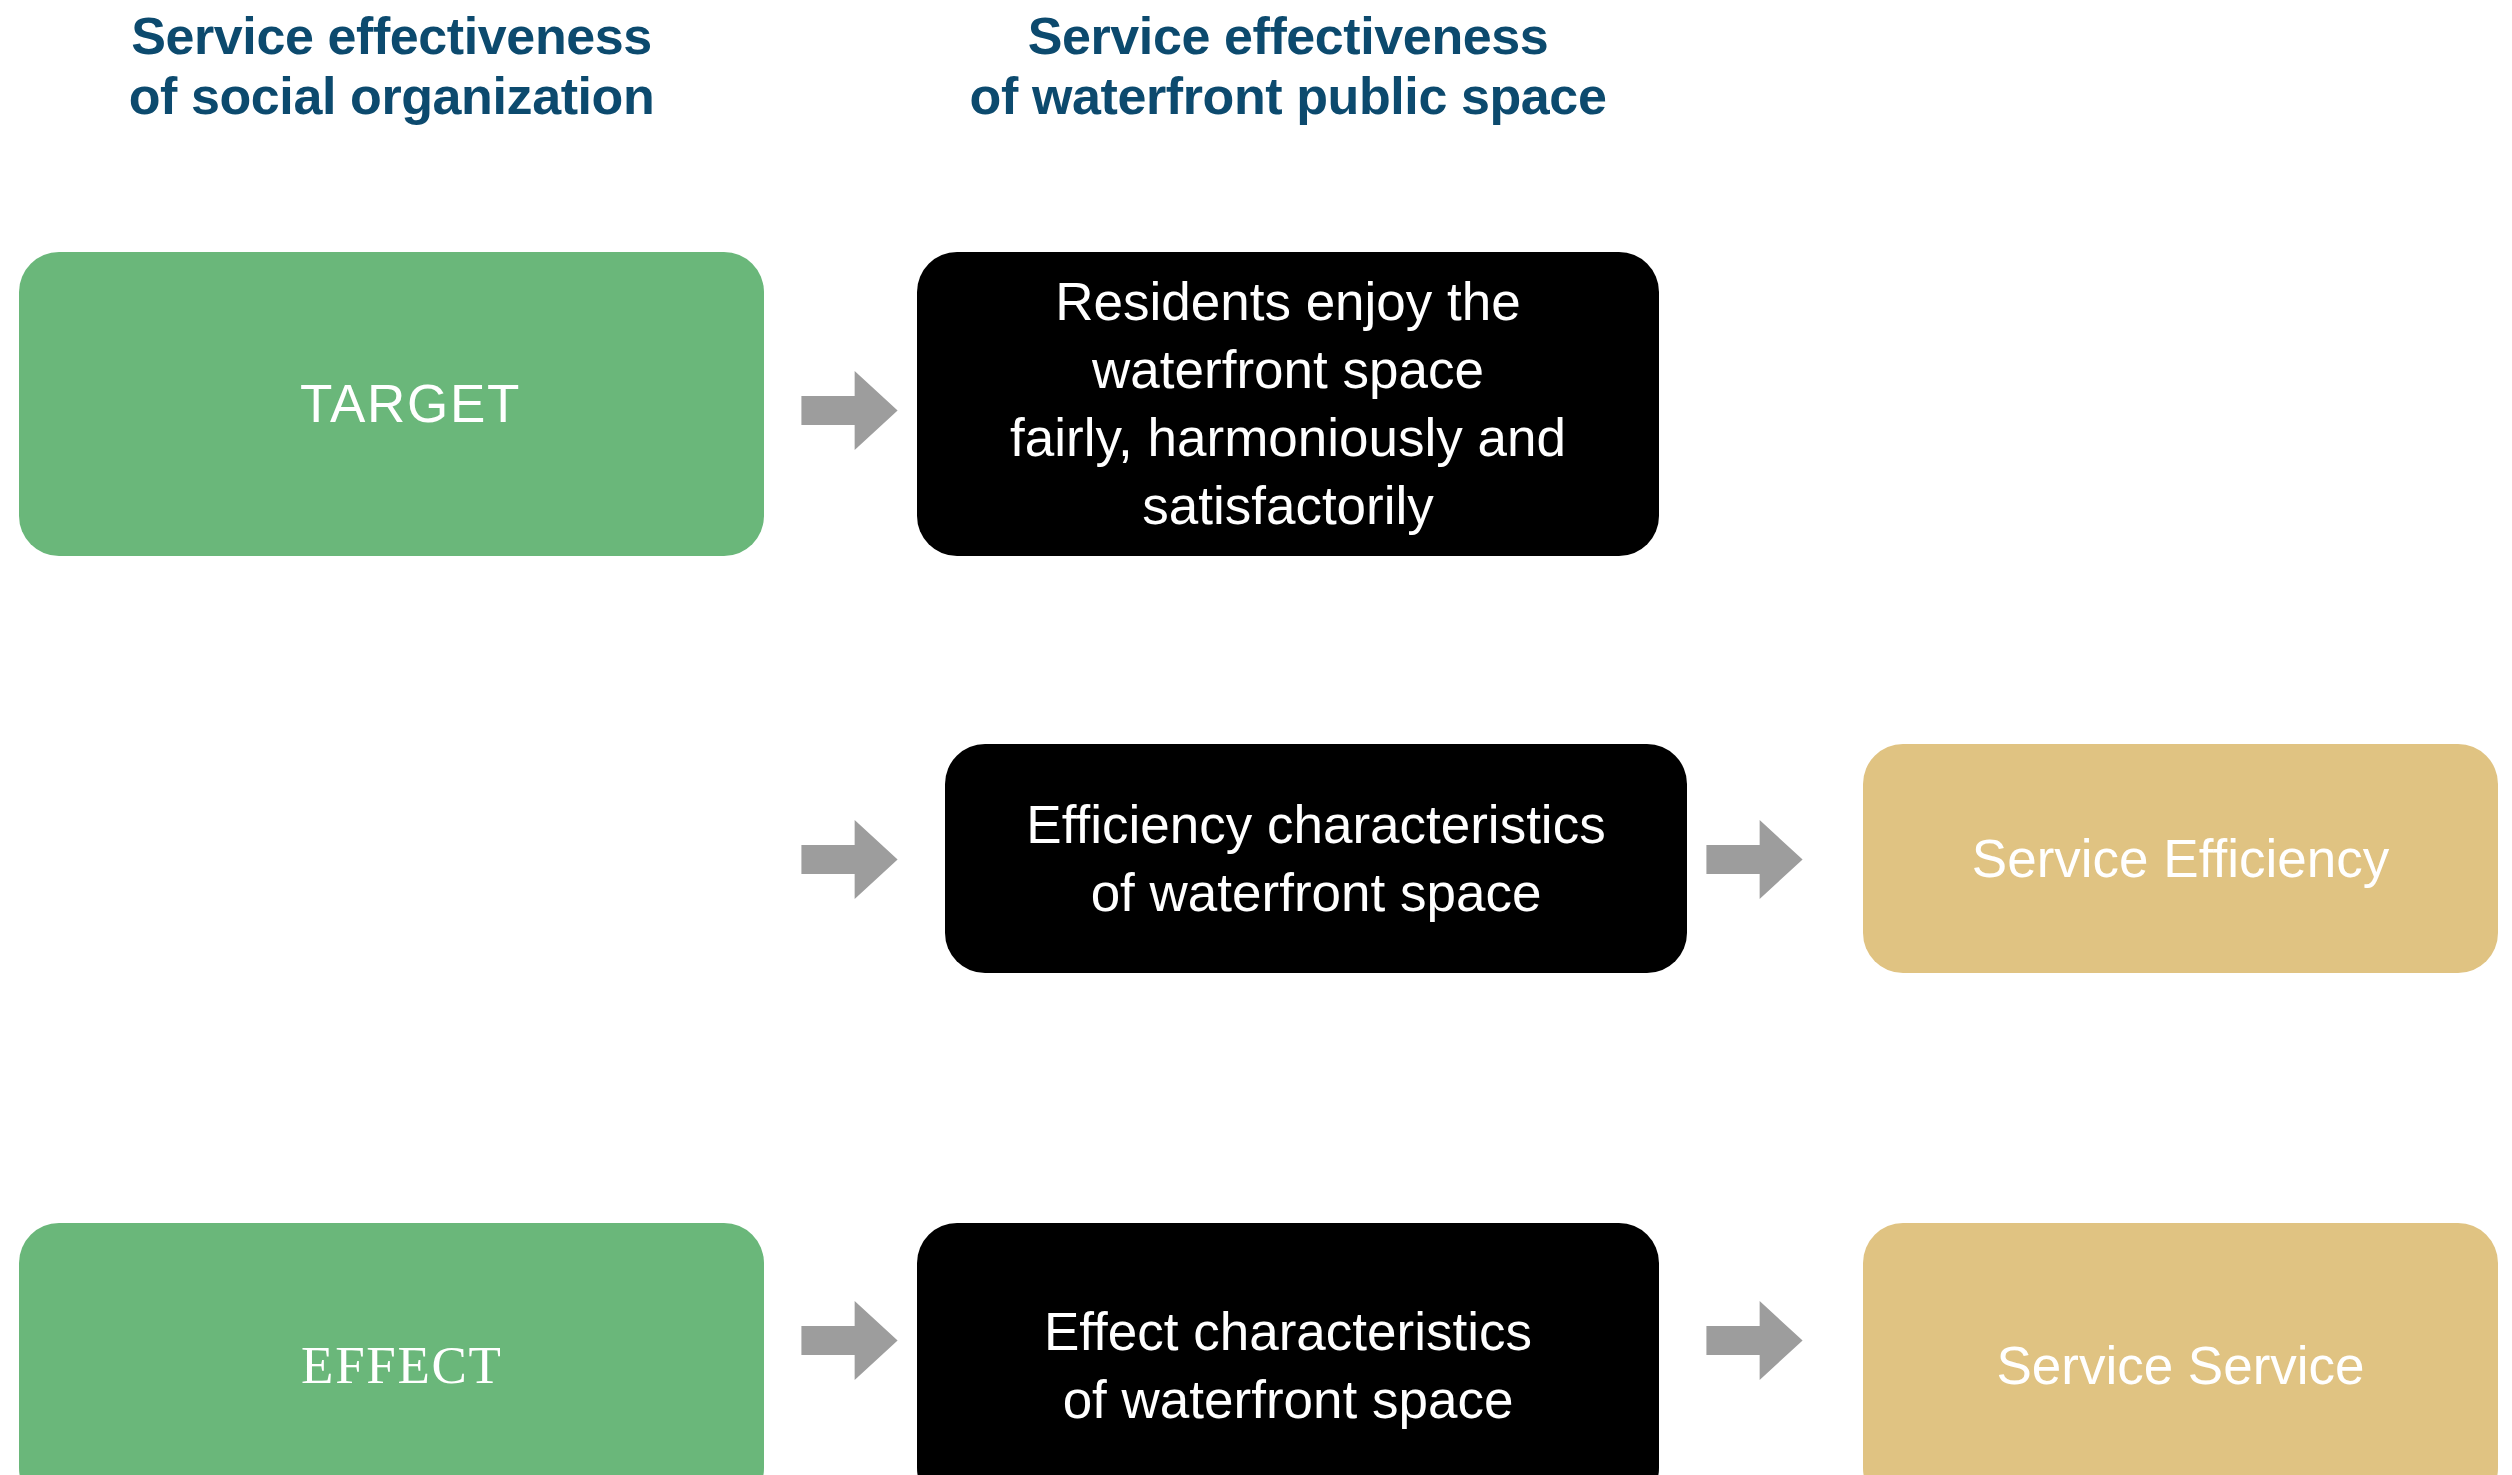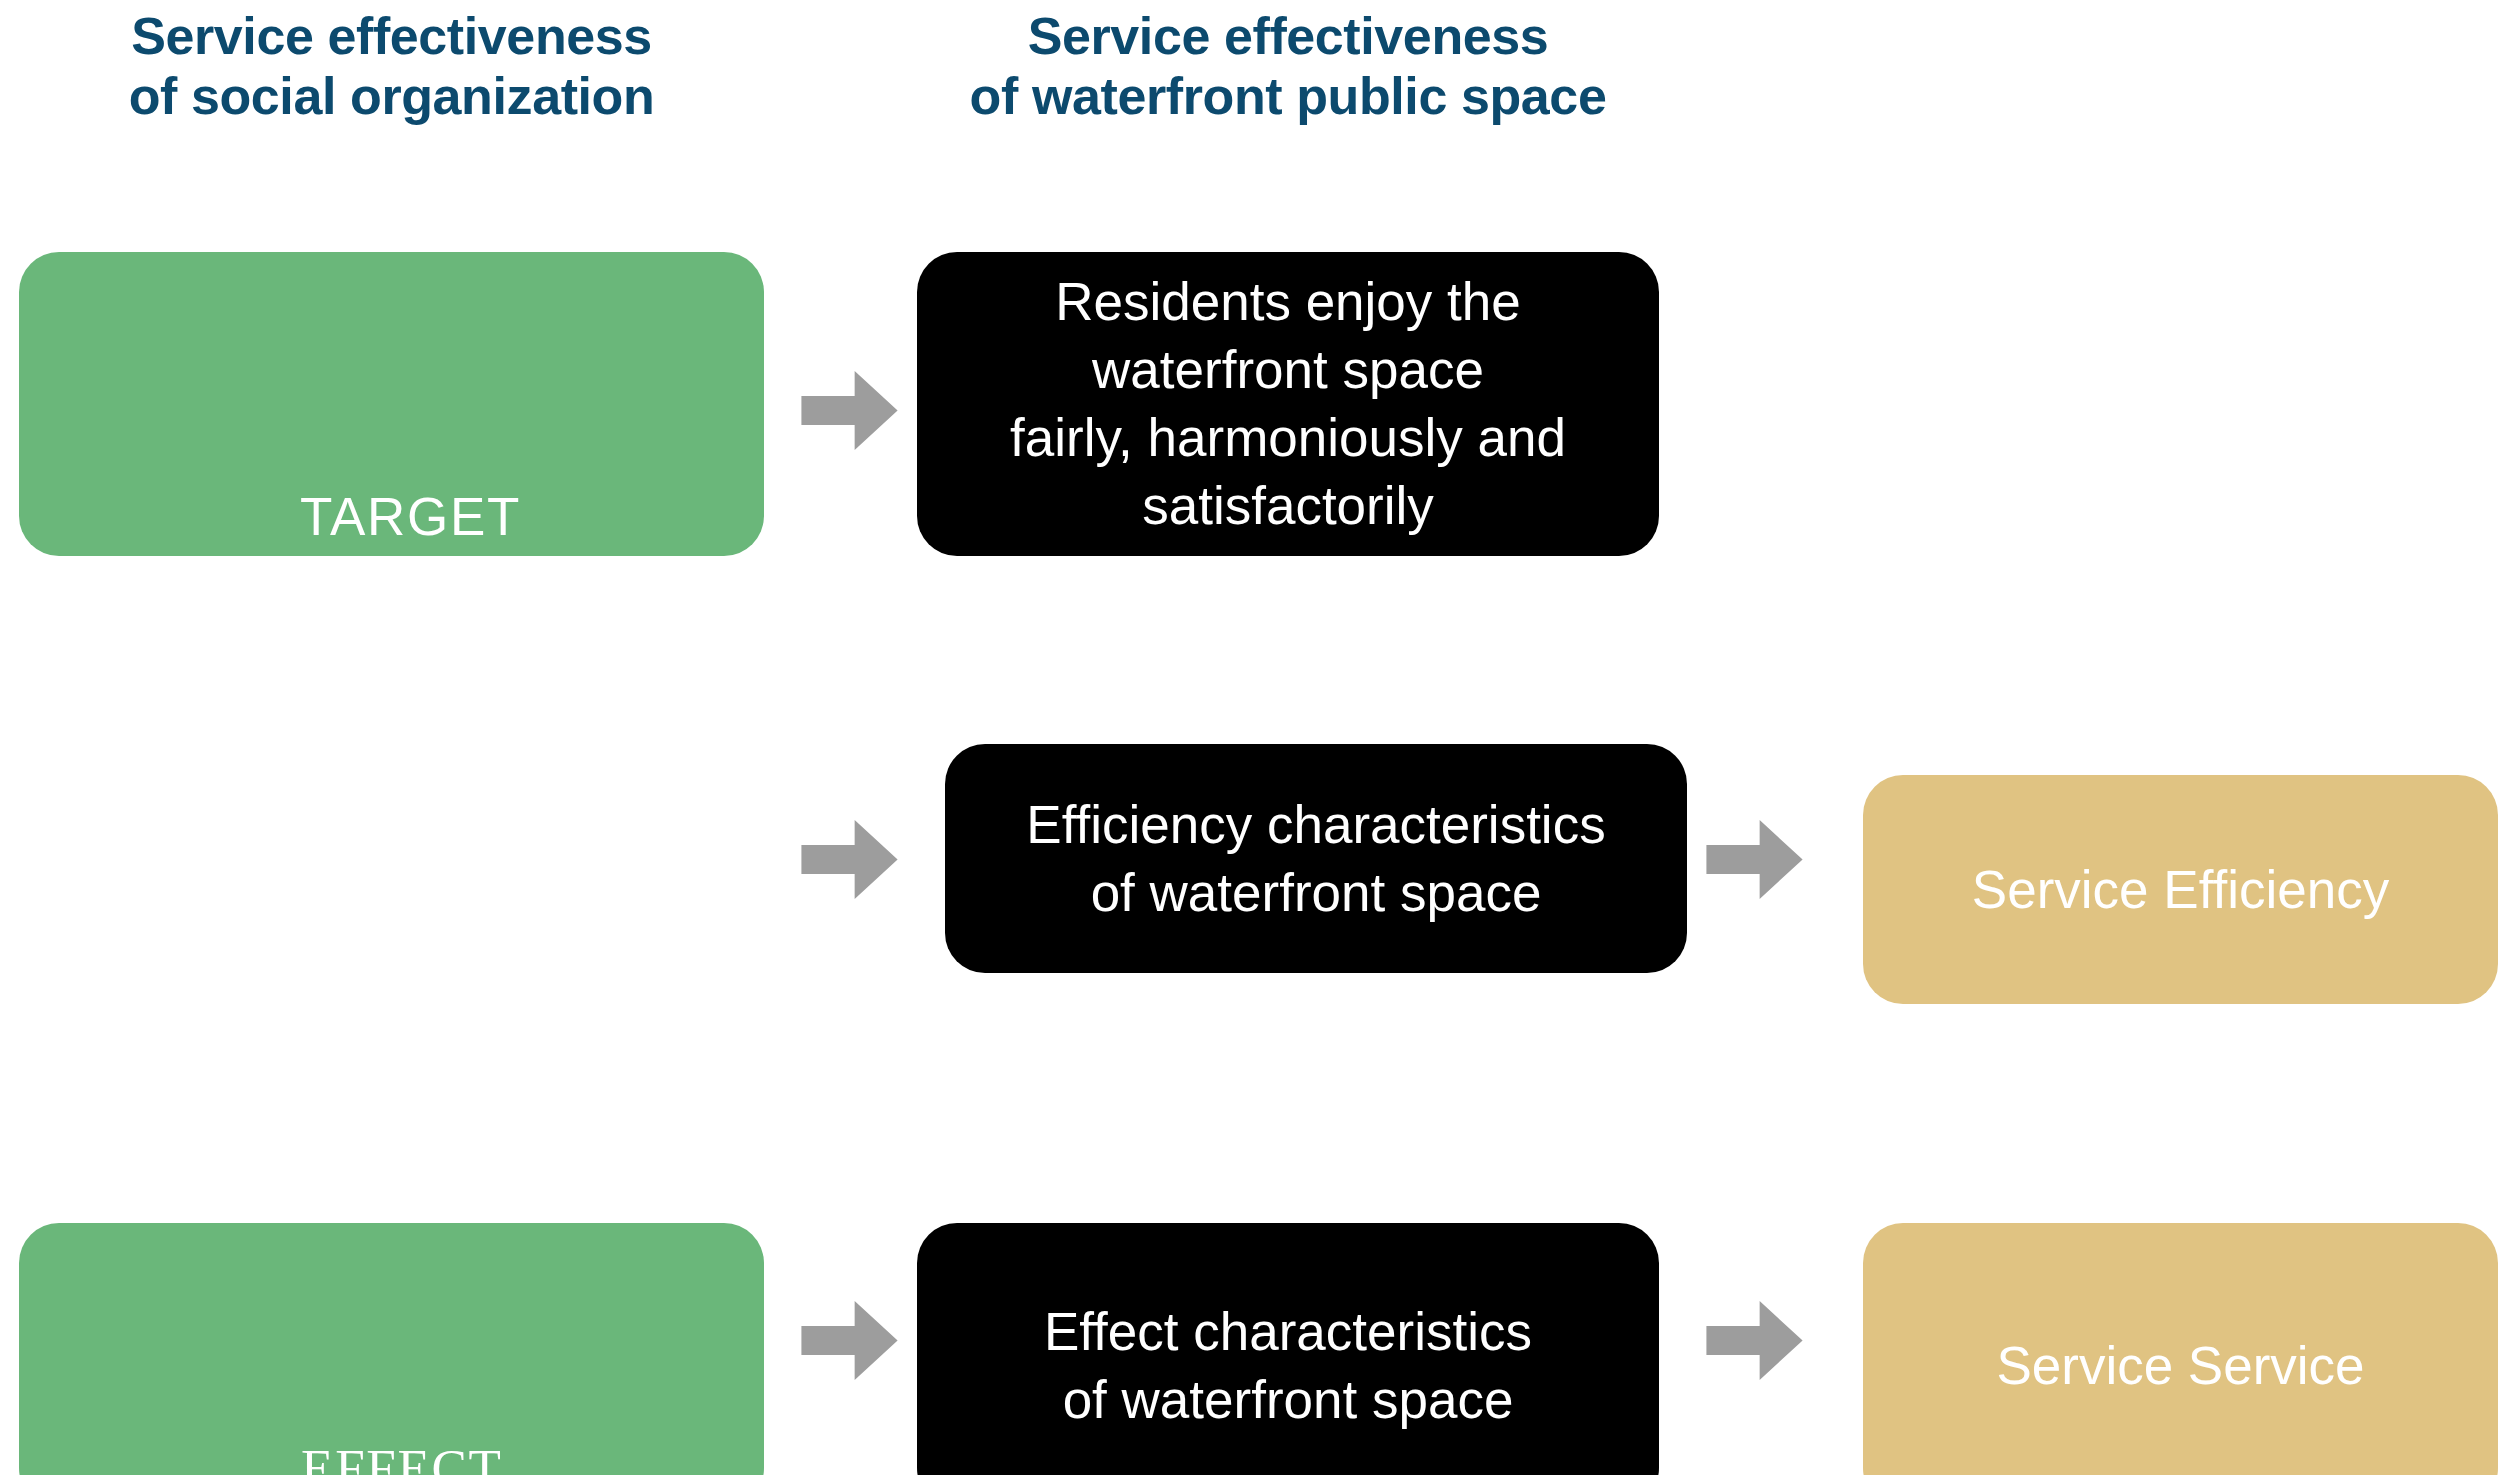--- a/index.html
+++ b/index.html
@@ -45,21 +45,21 @@
     justify-content: center;
     text-align: center;
     color: #ffffff;
     border-radius: 40px;
     box-sizing: border-box;
     font-weight: 400;
     line-height: 1.28;
     white-space: pre-line;
     padding: 5.2px 15.5px;
   }
-  .node.green { background: #6ab77a; align-items: flex-end; }
+  .node.green { background: #6ab77a; }
   .node.teal  { background: #000000; }
   .node.gold  { background: #e0c382; }
 
   .node .label { display: block; width: 100%; }
 
   
   #node-target {
     left: 19px; top: 252px; width: 745px; height: 304px;
     font-size: 53px; letter-spacing: 1.7px;
   }
@@ -79,21 +79,20 @@
 
   #node-efficiency-char {
     left: 917px; top: 744px; width: 742px; height: 229px;
     font-size: 53px;
     margin-left: 28px;
   }
 
   #node-service-efficiency {
     left: 1863px; top: 744px; width: 635px; height: 229px;
     font-size: 53px;
-    margin-top: 31px;
   }
 
   
   #node-effect {
     left: 19px; top: 1223px; width: 745px; height: 285px;
     font-size: 53px; letter-spacing: 1.7px;
   }
   #node-effect .label { transform: translateX(10.4px); font-family: Liberation Serif, serif; }
 
   #node-effect-char {

